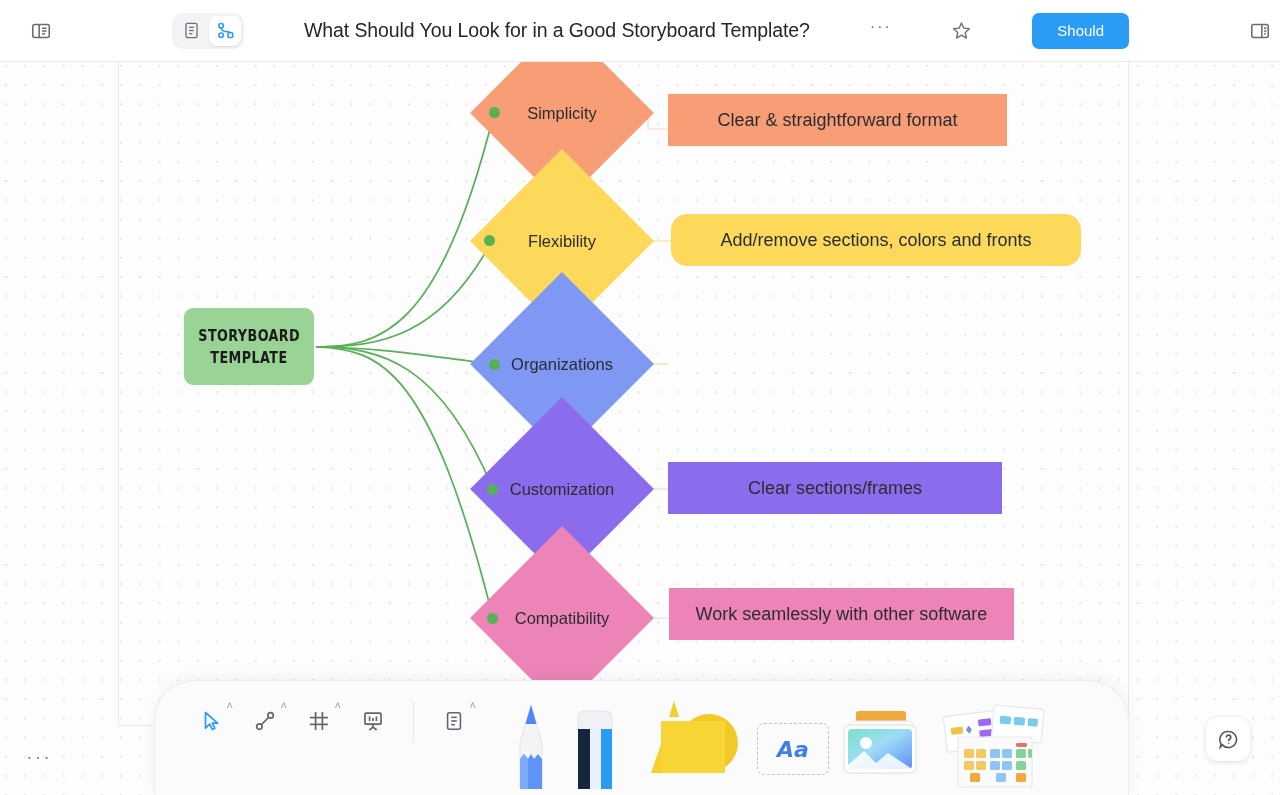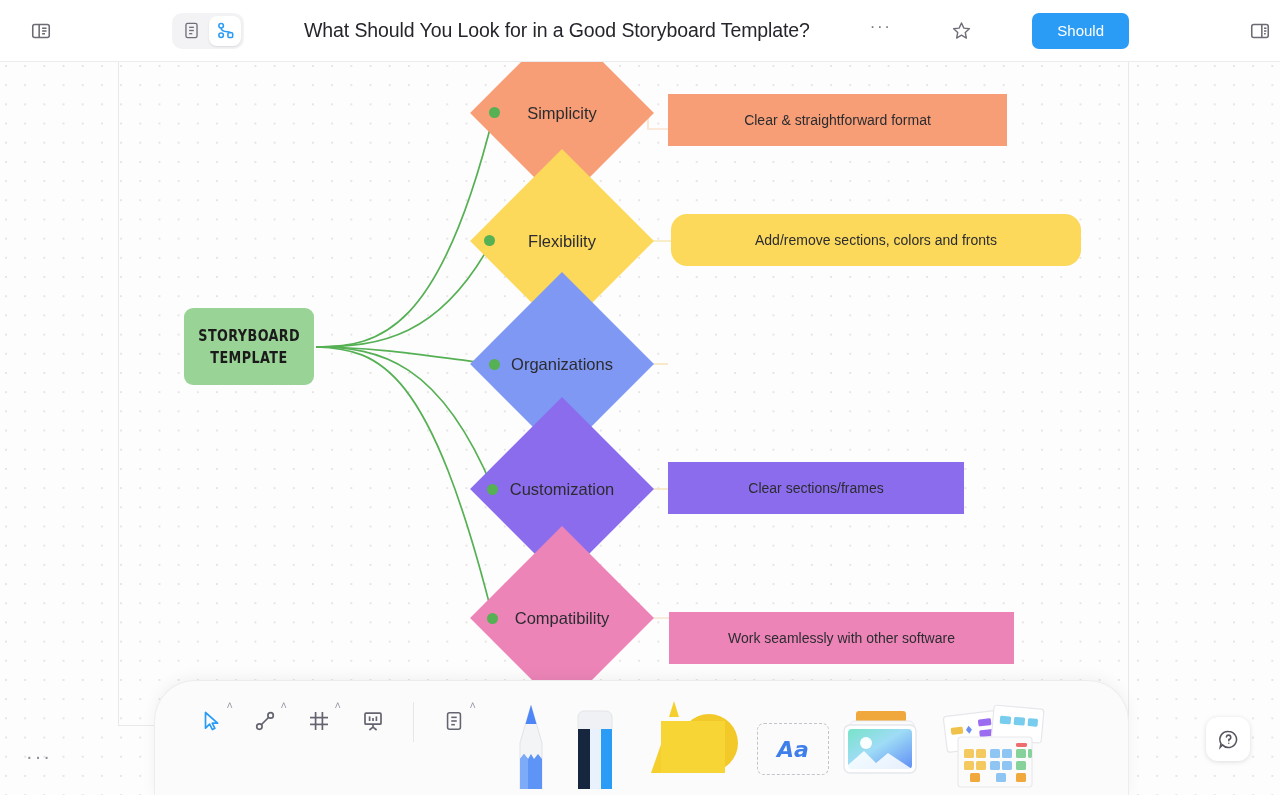--- a/index.html
+++ b/index.html
@@ -186,21 +186,21 @@
     white-space: nowrap;
   }
 
   
   .infobox {
     position: absolute;
     height: 52px;
     display: flex;
     align-items: center;
     justify-content: center;
-    font-size: 14px;
+    font-size: 18px;
     color: #2c2c30;
     cursor: pointer;
   }
 
   .conn-dot {
     position: absolute;
     width: 11px; height: 11px;
     border-radius: 50%;
     background: #56b054;
   }
@@ -448,24 +448,24 @@
     <div class="conn-dot" style="left:489px; top:297px;"></div>
     <div class="conn-dot" style="left:487px; top:422px;"></div>
     <div class="conn-dot" style="left:487px; top:551px;"></div>
 
     <div class="infobox" style="left:668px; top:32px; width:339px; background:#f79e76;">
       <span>Clear &amp; straightforward format</span>
     </div>
     <div class="infobox" style="left:671px; top:152px; width:410px; background:#fcd95b;border-radius:16px;">
       <span>Add/remove sections, colors and fronts</span>
     </div>
-    <div class="infobox" style="left:668px; top:400px; width:296px; background:#8b6ced;">
+    <div class="infobox" style="left:668px; top:400px; width:334px; background:#8b6ced;">
       <span>Clear sections/frames</span>
     </div>
-    <div class="infobox" style="left:669px; top:526px; width:345px; background:#ec84b8;margin-top:24px;">
+    <div class="infobox" style="left:669px; top:526px; width:345px; background:#ec84b8;">
       <span>Work seamlessly with other software</span>
     </div>
 
   </div>
 
   <div class="bottom-toolbar">
 
     <div class="tool-group-left">
 
       <div class="tool-btn active">

